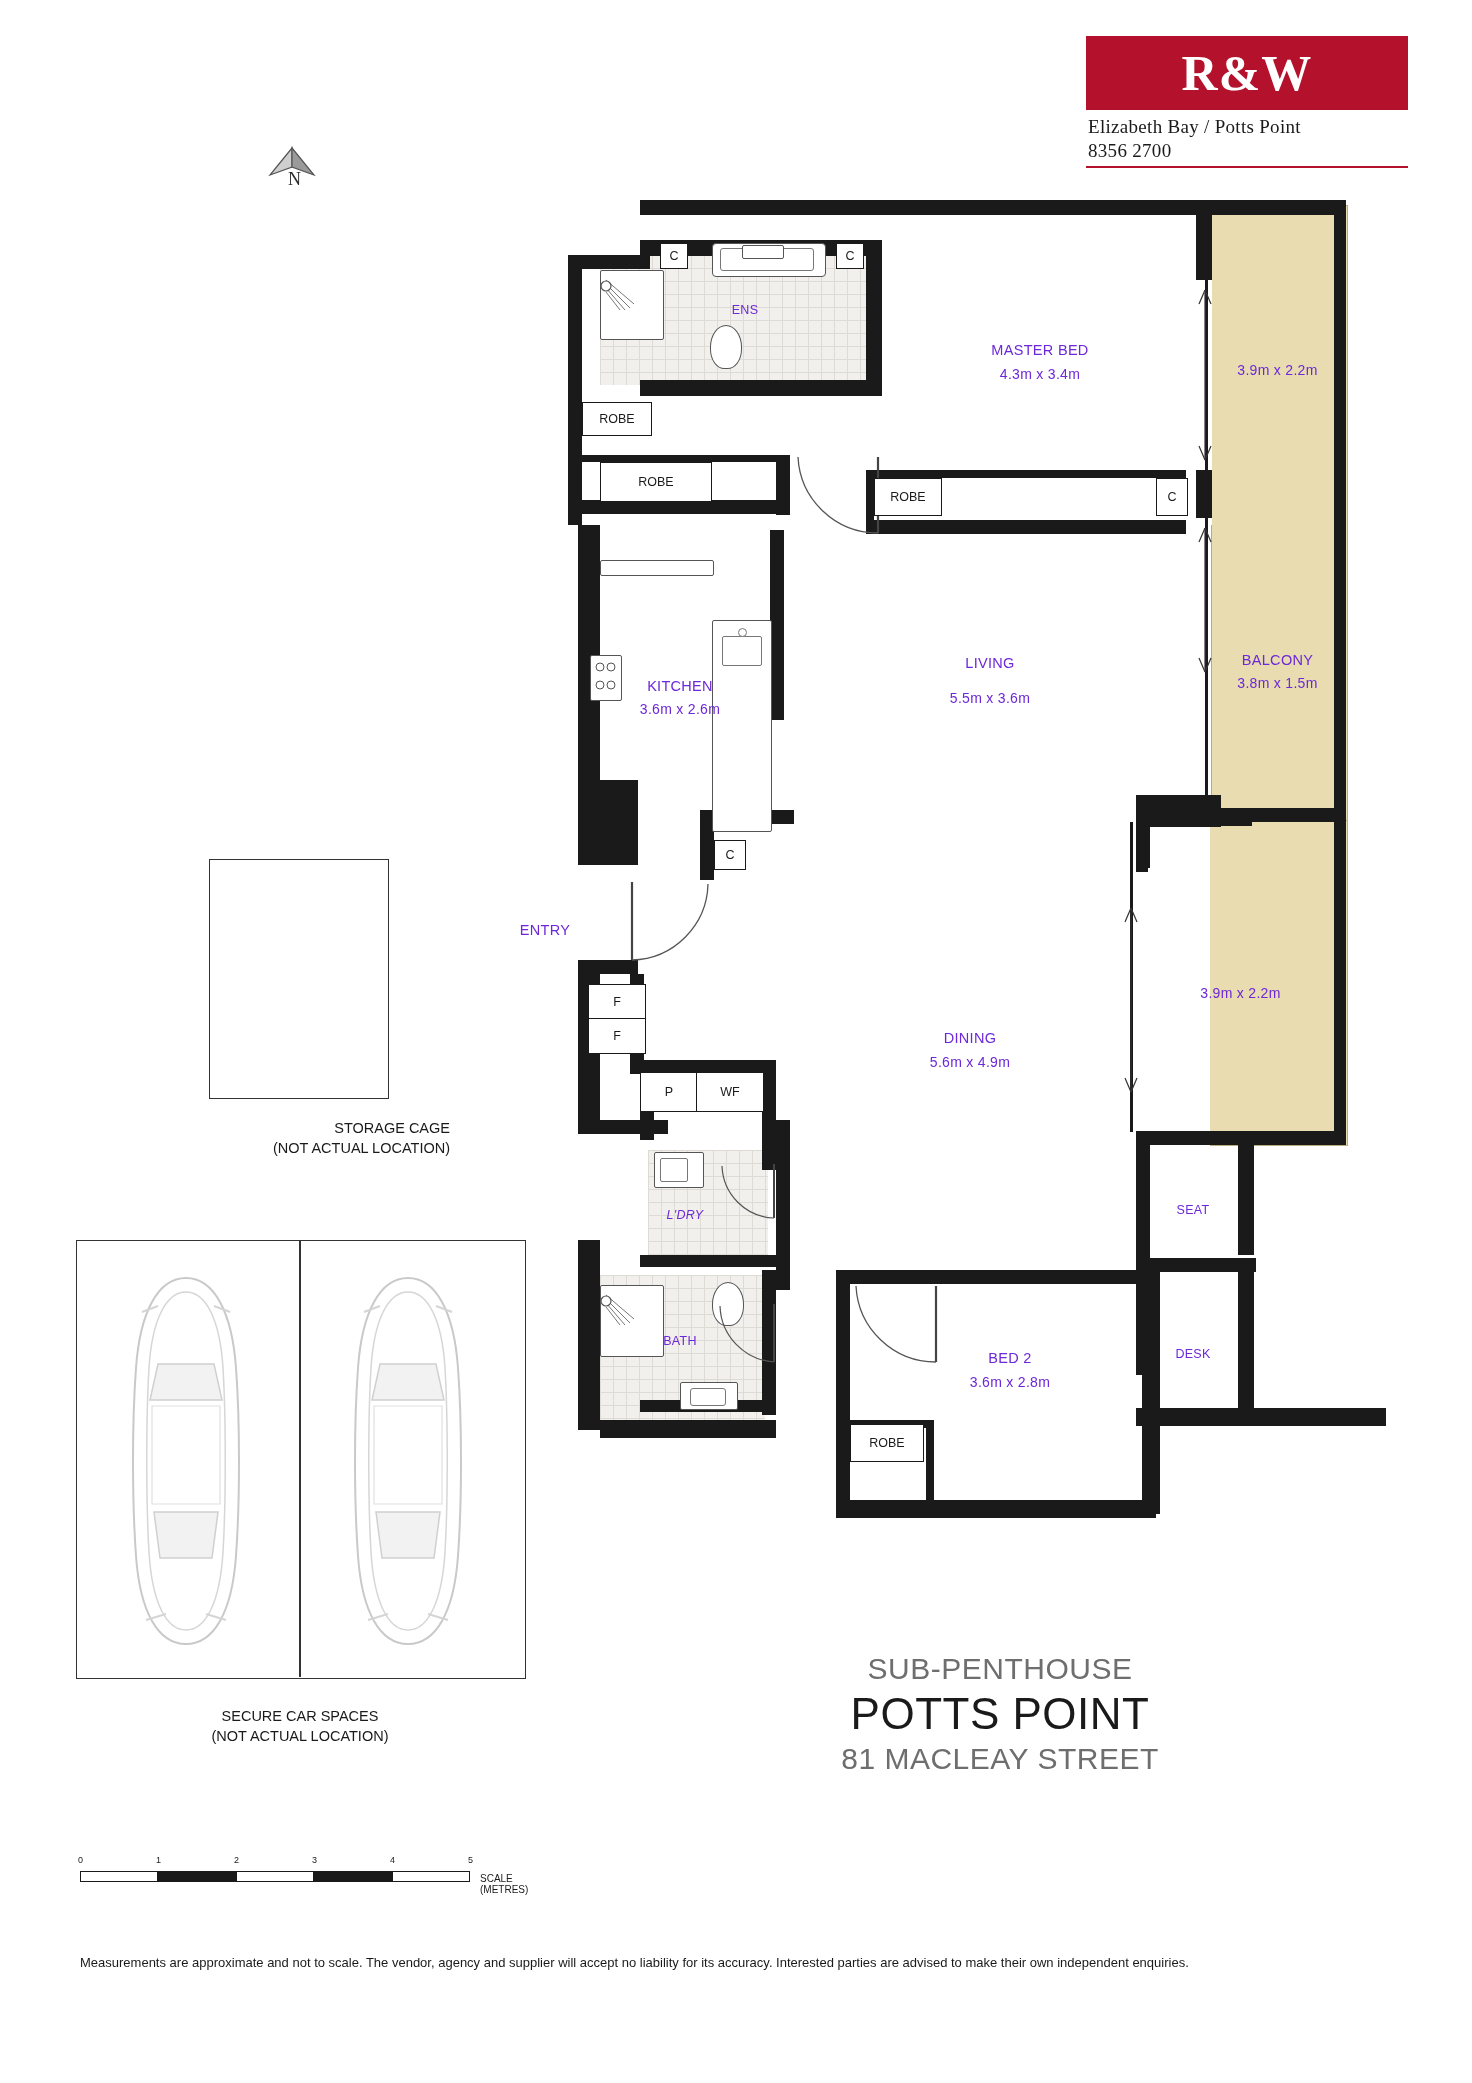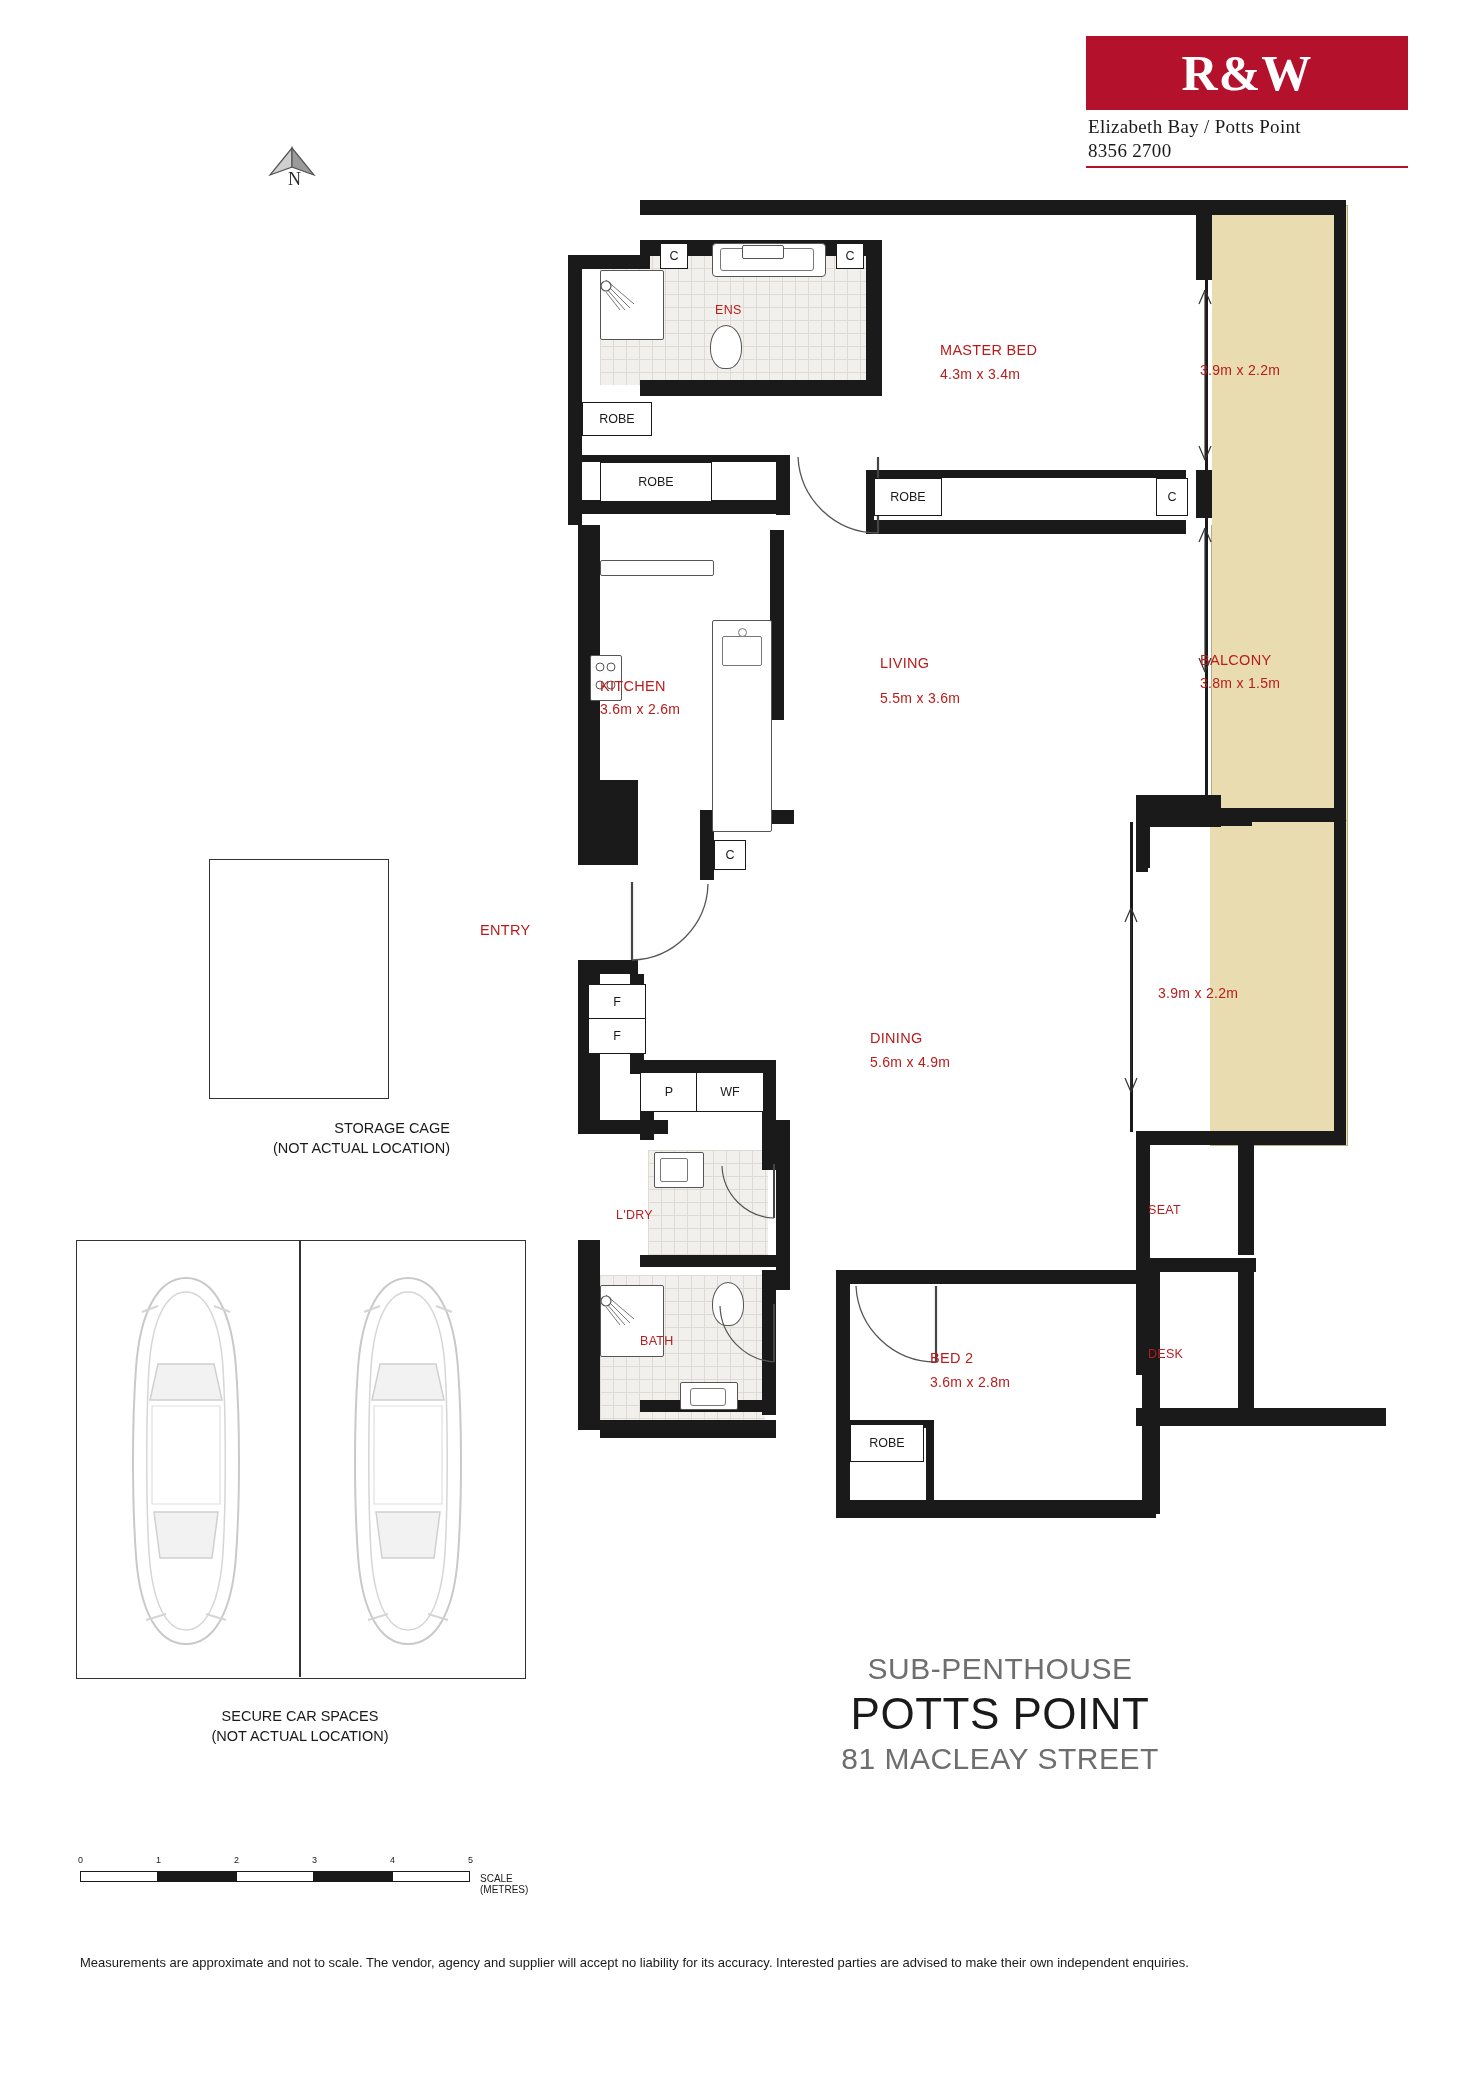--- a/index.html
+++ b/index.html
@@ -76,22 +76,22 @@
     background-size: 13px 13px;
   }
   .balcony-fill {
     position: absolute;
     background: #e8dcb0;
     border: 1px solid #b9ac80;
   }
   .lbl {
     position: absolute;
     font-size: 14.5px;
-    color: #b91c1c;
-    text-align: left;
+    color: #6d28d9;
+    text-align: center;
     letter-spacing: 0.3px;
     white-space: nowrap;
     font-family: "Liberation Sans", sans-serif;
   }
   .lbl.small { font-size: 12.5px; }
   .lbl.dim { font-size: 14px; }
   .boxlbl {
     position: absolute;
     border: 1.6px solid #1a1a1a;
     background: #ffffff;
@@ -360,21 +360,21 @@
   <div class="lbl dim" style="left:930px; top:1374px; width:160px;">3.6m x 2.8m</div>
 
   <div class="lbl" style="left:1200px; top:652px; width:155px;">BALCONY</div>
   <div class="lbl dim" style="left:1200px; top:675px; width:155px;">3.8m x 1.5m</div>
 
   <div class="lbl dim" style="left:1200px; top:362px; width:155px;">3.9m x 2.2m</div>
   <div class="lbl dim" style="left:1158px; top:985px; width:165px;">3.9m x 2.2m</div>
 
   <div class="lbl small" style="left:715px; top:303px; width:60px;">ENS</div>
   <div class="lbl" style="left:480px; top:922px; width:130px;">ENTRY</div>
-  <div class="lbl small" style="left:616px; top:1208px; width:90px;">L'DRY</div>
+  <div class="lbl small" style="left:640px; top:1208px; width:90px;font-style:italic;">L'DRY</div>
   <div class="lbl small" style="left:640px; top:1334px; width:80px;">BATH</div>
   <div class="lbl small" style="left:1148px; top:1203px; width:90px;">SEAT</div>
   <div class="lbl small" style="left:1148px; top:1347px; width:90px;">DESK</div>
 
   <div class="boxlbl" style="left:582px; top:402px; width:68px; height:32px;">ROBE</div>
   <div class="boxlbl" style="left:600px; top:462px; width:110px; height:38px;">ROBE</div>
   <div class="boxlbl" style="left:874px; top:478px; width:66px; height:36px;">ROBE</div>
   <div class="boxlbl" style="left:850px; top:1424px; width:72px; height:36px;">ROBE</div>
 
   <div class="boxlbl" style="left:660px; top:243px; width:26px; height:24px;">C</div>

